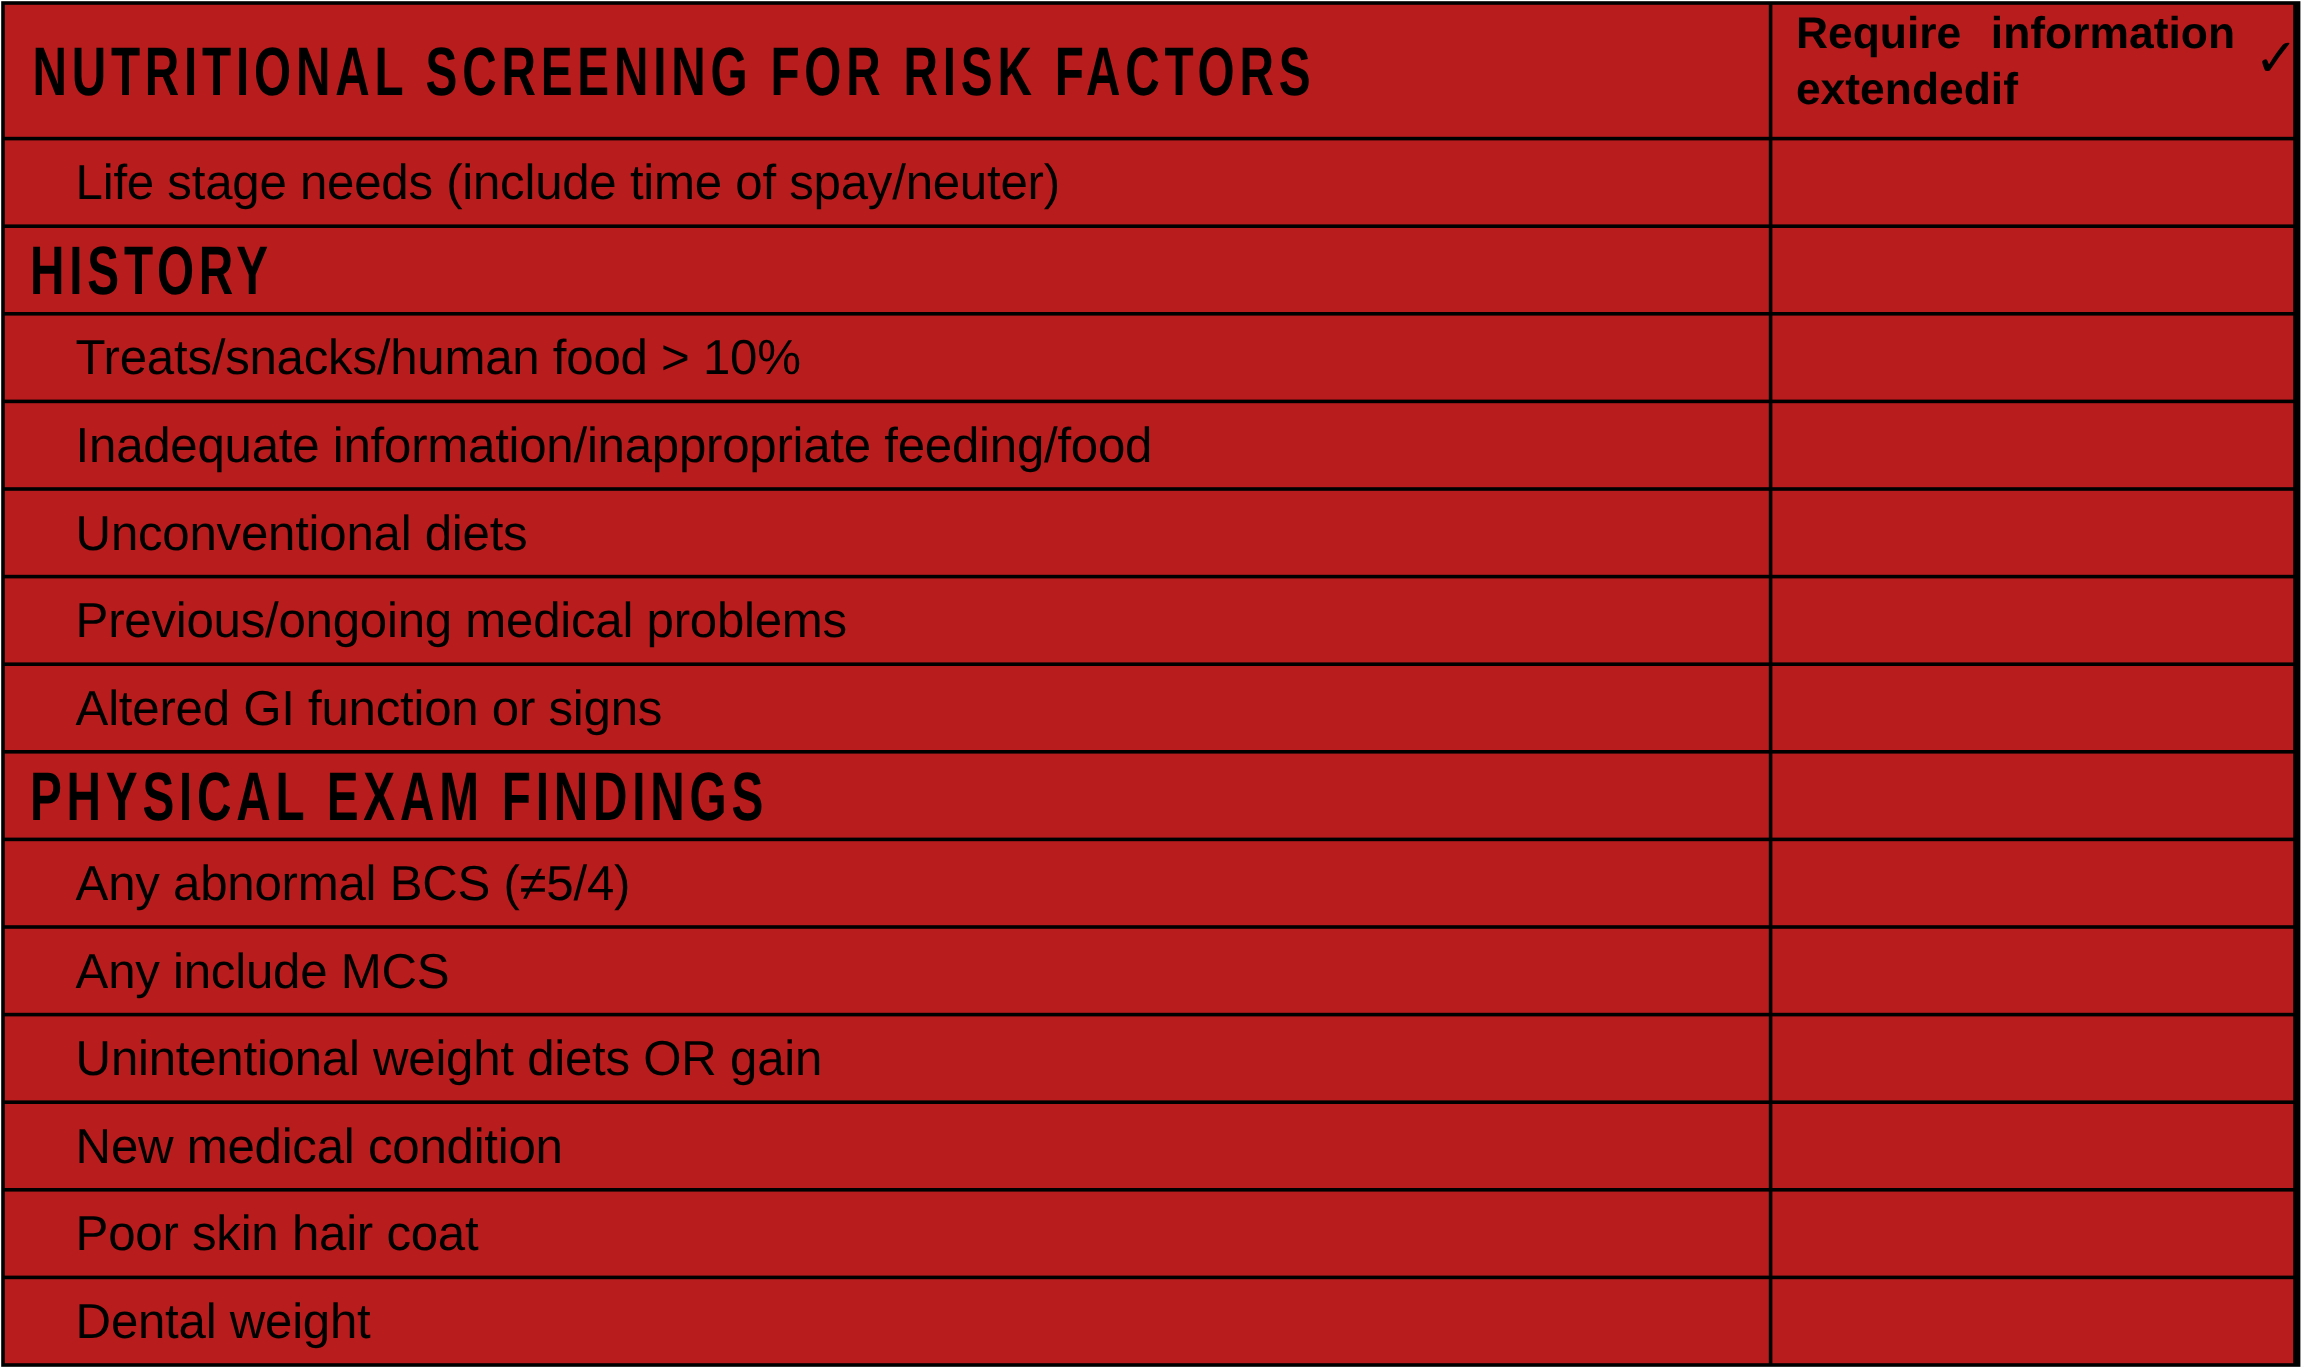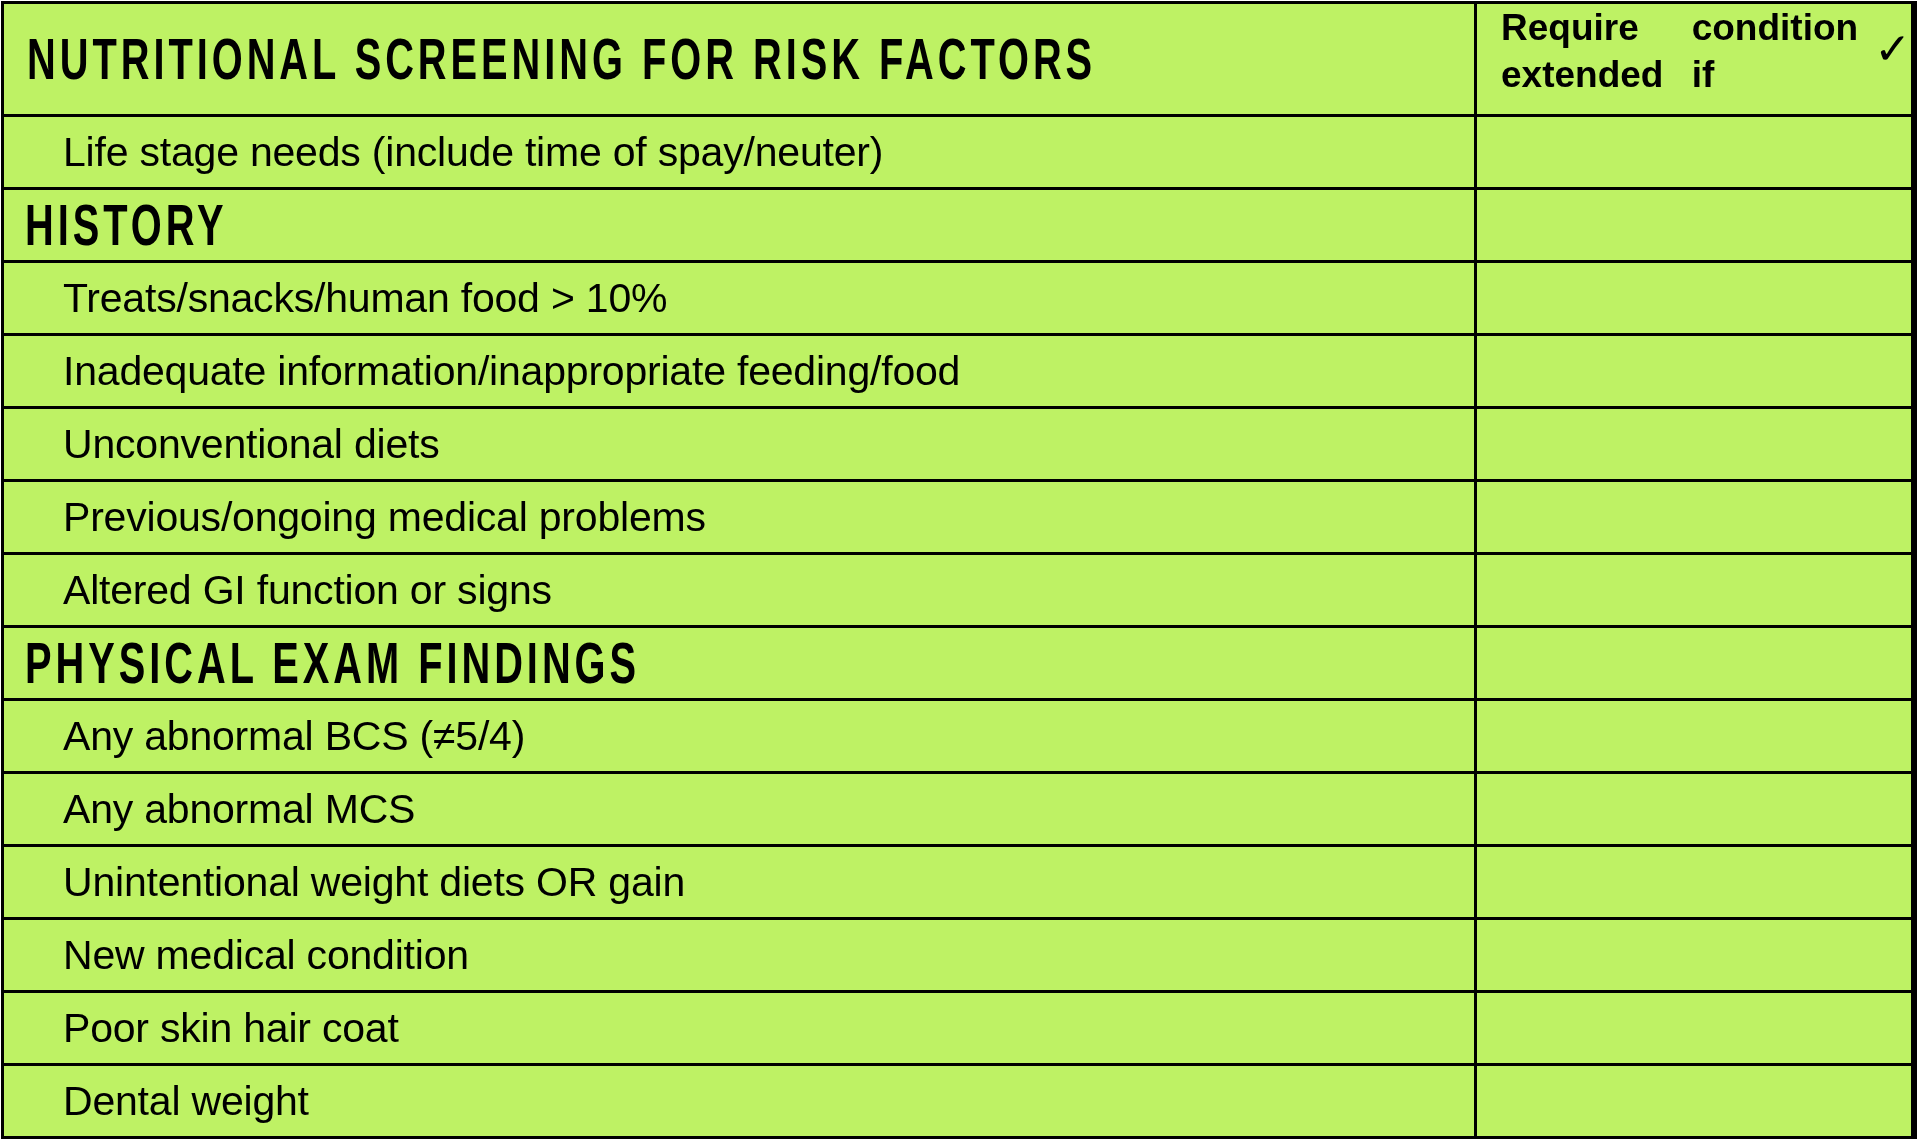--- a/index.html
+++ b/index.html
@@ -27,21 +27,21 @@
     box-sizing: border-box;
     display: grid;
     grid-template-columns: 1470px 434px;
     grid-template-rows: 110px repeat(14, 70px);
     gap: 3px;
     padding: 3px;
     background: #000000;
   }
 
   .cell {
-    background: #bef264;
+    background: #b91c1c;
     display: flex;
     align-items: center;
     padding-left: 21px;
     overflow: hidden;
     box-sizing: border-box;
   }
 
   .cell.check {
     padding-left: 0;
   }
@@ -98,21 +98,21 @@
 
 <div class="screen">
   <div class="risk-table">
 
     <div class="cell header-left">
       <span class="condensed">NUTRITIONAL SCREENING FOR RISK FACTORS</span>
     </div>
     <div class="cell header-right">
       <span class="line1">Require extended</span>
       <span class="line2">
-        <span>condition if</span>
+        <span>information if</span>
         <span class="check-glyph">✓</span>
       </span>
     </div>
 
     <div class="cell">
       <span class="item-label">Life stage needs (include time of spay/neuter)</span>
     </div>
     <div class="cell check"></div>
 
     <div class="cell">
@@ -149,21 +149,21 @@
       <span class="condensed">PHYSICAL EXAM FINDINGS</span>
     </div>
     <div class="cell check"></div>
 
     <div class="cell">
       <span class="item-label">Any abnormal BCS (≠5/4)</span>
     </div>
     <div class="cell check"></div>
 
     <div class="cell">
-      <span class="item-label">Any abnormal MCS</span>
+      <span class="item-label">Any include MCS</span>
     </div>
     <div class="cell check"></div>
 
     <div class="cell">
       <span class="item-label">Unintentional weight diets OR gain</span>
     </div>
     <div class="cell check"></div>
 
     <div class="cell">
       <span class="item-label">New medical condition</span>

